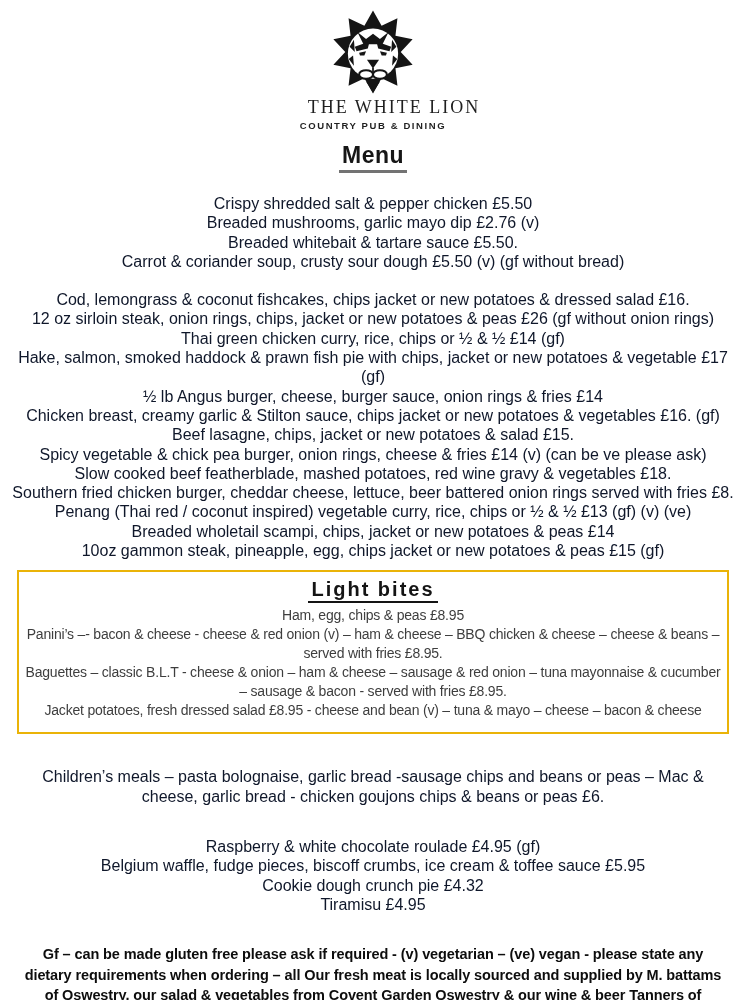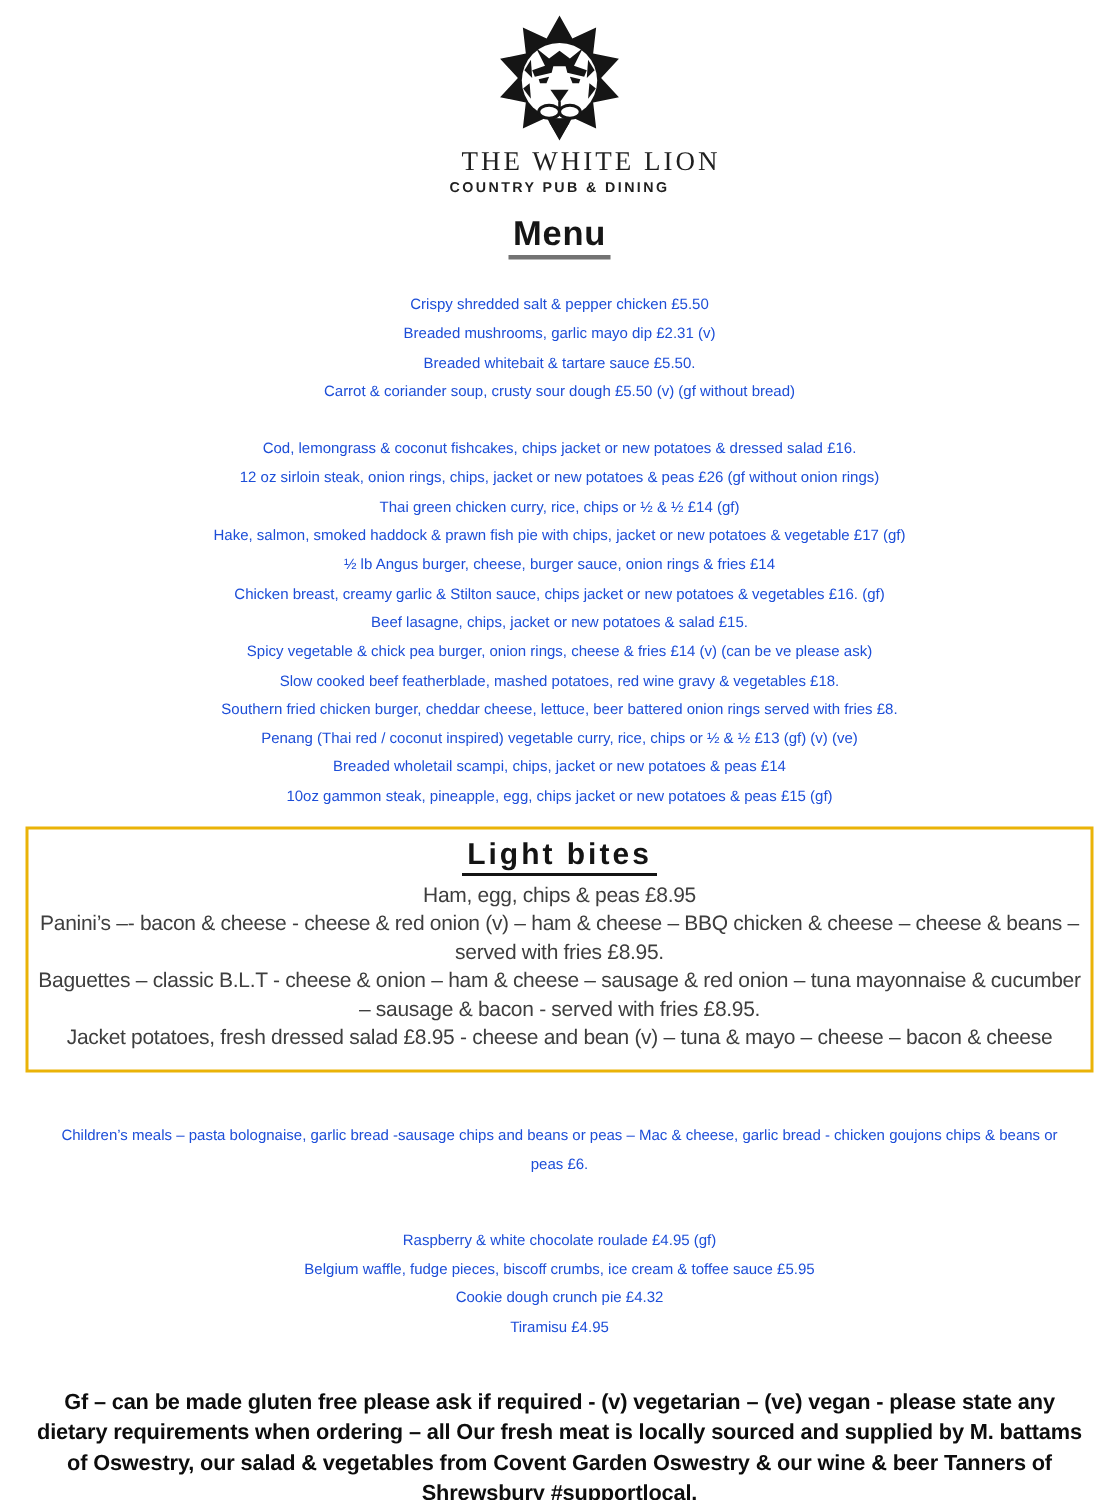--- a/index.html
+++ b/index.html
@@ -23,21 +23,21 @@
     font-size:9.5px;font-weight:bold;letter-spacing:1.6px;color:#1f1f1f;
     margin-top:2px;white-space:nowrap;
   }
   .menu-title{
     display:inline-block;font-size:23px;font-weight:bold;color:#161616;
     border-bottom:3px solid #737373;padding:0 3px 1px;margin-top:11px;
     letter-spacing:0.5px;
   }
 
   
-  .section{text-align:center;font-size:10px;line-height:19.3px;color:#1d4ed8;}
+  .section{text-align:center;font-size:16px;line-height:19.3px;color:#0f172a;}
   .section p{margin:0;}
   .starters{margin-top:21px;}
   .mains{margin-top:19px;padding:0 10px;}
 
   
   .light-box{
     border:2px solid #eab308;margin:10px 17px 0;padding:4px 6px 12px;
     text-align:center;
   }
   .box-title{
@@ -94,21 +94,21 @@
     </svg>
     <div class="logo-title">THE WHITE LION</div>
     <div class="logo-subtitle">COUNTRY PUB &amp; DINING</div>
     <div>
       <span class="menu-title">Menu</span>
     </div>
   </div>
 
   <div class="section starters">
     <p>Crispy shredded salt &amp; pepper chicken £5.50</p>
-    <p>Breaded mushrooms, garlic mayo dip £2.31 (v)</p>
+    <p>Breaded mushrooms, garlic mayo dip £2.76 (v)</p>
     <p>Breaded whitebait &amp; tartare sauce £5.50.</p>
     <p>Carrot &amp; coriander soup, crusty sour dough £5.50 (v) (gf without bread)</p>
   </div>
 
   <div class="section mains">
     <p>Cod, lemongrass &amp; coconut fishcakes, chips jacket or new potatoes &amp; dressed salad £16.</p>
     <p>12 oz sirloin steak, onion rings, chips, jacket or new potatoes &amp; peas £26 (gf without onion rings)</p>
     <p>Thai green chicken curry, rice, chips or ½ &amp; ½ £14 (gf)</p>
     <p>Hake, salmon, smoked haddock &amp; prawn fish pie with chips, jacket or new potatoes &amp; vegetable £17 (gf)</p>
     <p>½ lb Angus burger, cheese, burger sauce, onion rings &amp; fries £14</p>

